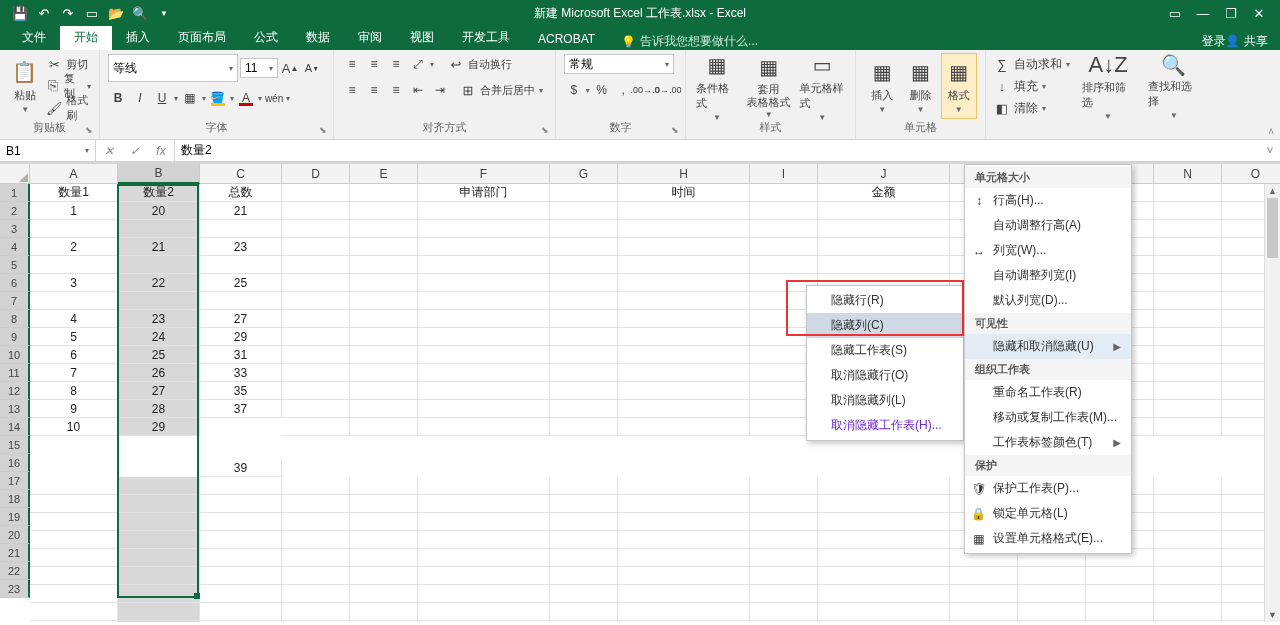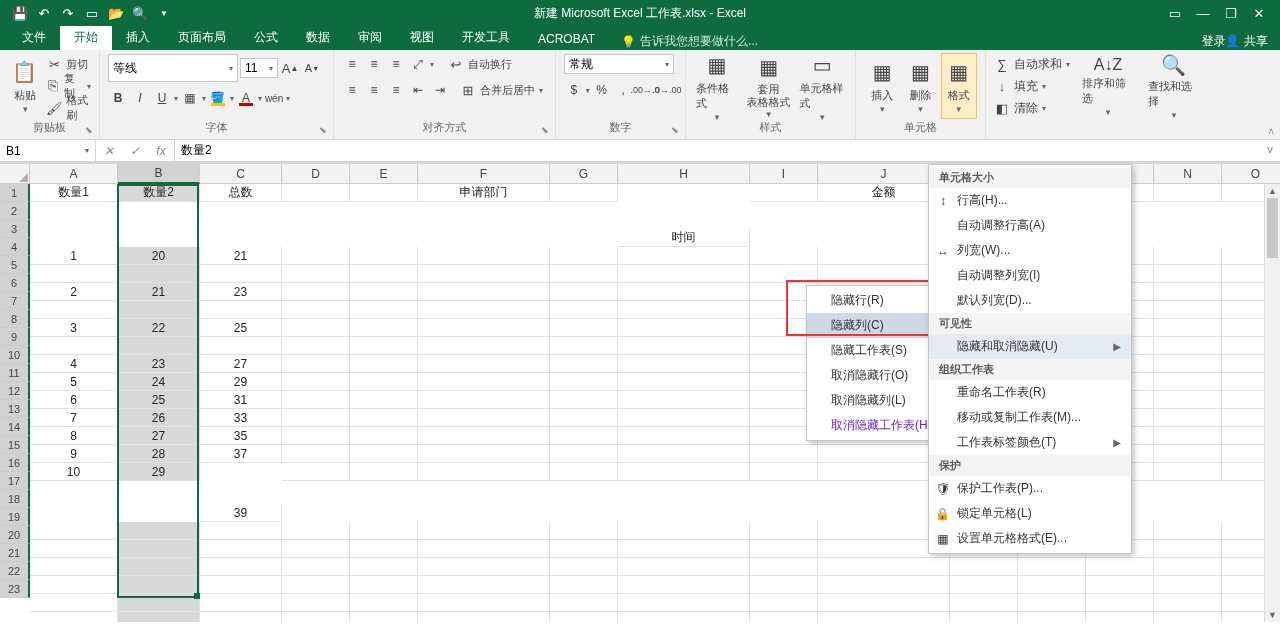--- a/index.html
+++ b/index.html
@@ -58,21 +58,21 @@
 .rh { width: 30px; height: 18px; background: #f3f3f3; border-right: 1px solid #ccc; border-bottom: 1px solid #ccc; display: flex; align-items: center; justify-content: center; font-size: 11px; color: #444; }
 .rh.sel { background: #d2d2d2; border-right: 2px solid #0d6b3d; }
 .cells { position: absolute; top: 20px; left: 30px; }
 .crow { display: flex; }
 .cell { height: 18px; border-right: 1px solid #e2e2e2; border-bottom: 1px solid #e2e2e2; display: flex; align-items: center; justify-content: center; font-size: 12px; color: #222; background: #fff; padding: 0 4px; }
 .cell.sel-col { background: #d8d8d8; }
 .col-selection { position: absolute; top: 20px; border: 2px solid #0d6b3d; pointer-events: none; }
 .col-selection::after { content: ""; position: absolute; right: -3px; bottom: -3px; width: 6px; height: 6px; background: #0d6b3d; }
 
 
-.format-menu { position: absolute; top: 0; right: 0; width: 204px; background: #fff; border: 1px solid #c6c6c6; box-shadow: 2px 2px 6px rgba(0,0,0,.25); padding: 2px 0; z-index: 50; font-size: 12px; }
+.format-menu { position: absolute; top: 0; right: 0; width: 168px; background: #fff; border: 1px solid #c6c6c6; box-shadow: 2px 2px 6px rgba(0,0,0,.25); padding: 2px 0; z-index: 50; font-size: 12px; }
 .menu-section { padding: 3px 10px; color: #5a5a5a; font-weight: bold; background: #f4f4f4; font-size: 11px; }
 .menu-item { padding: 4px 10px 4px 28px; color: #333; display: flex; align-items: center; position: relative; cursor: pointer; }
 .menu-item:hover, .menu-item.hov { background: #e3ecf5; }
 .menu-item .chev { margin-left: auto; font-size: 10px; color: #666; }
 .menu-item .mi-icon { position: absolute; left: 6px; width: 16px; height: 16px; display: flex; align-items: center; justify-content: center; font-size: 12px; }
 
 .submenu { position: absolute; width: 158px; background: #fff; border: 1px solid #c6c6c6; box-shadow: 2px 2px 6px rgba(0,0,0,.25); padding: 2px 0; z-index: 40; font-size: 12px; }
 .sub-item { padding: 4px 10px 4px 24px; color: #333; cursor: pointer; }
 .sub-item.disabled { color: #6d28d9; }
 .sub-item.hov { background: #cfd9e6; }
@@ -293,21 +293,21 @@
             <span>填充</span> 
             <span class="dd">▾</span>
           </div>
         <div class="edit-line">
             <span class="icon-sm">◧</span>
             <span>清除</span> 
             <span class="dd">▾</span>
           </div>
       </div>
       <div class="big-btn" style="width:56px;">
-          <span class="big-icon" style="font-size:16px;text-align:center;">A↓Z</span>
+          <span class="big-icon" style="font-size:22px;text-align:center;">A↓Z</span>
           <span>排序和筛选</span>
           <span class="dd">▼</span>
         </div>
       <div class="big-btn" style="width:56px;">
           <span class="big-icon">🔍</span>
           <span>查找和选择</span>
           <span class="dd">▼</span>
         </div>
     </div>
   </div>
@@ -376,21 +376,21 @@
     </div>
   <div class="cells" id="cells">
       <div class="crow">
         <div class="cell" style="width: 88px;">数量1</div>
         <div class="cell sel-col" style="width: 82px;">数量2</div>
         <div class="cell" style="width: 82px;">总数</div>
         <div class="cell" style="width: 68px;"></div>
         <div class="cell" style="width: 68px;"></div>
         <div class="cell" style="width: 132px;">申请部门</div>
         <div class="cell" style="width: 68px;"></div>
-        <div class="cell" style="width: 132px; margin-top: 45px;">时间</div>
+        <div class="cell" style="width: 132px;">时间</div>
         <div class="cell" style="width: 68px;"></div>
         <div class="cell" style="width: 132px;">金额</div>
         <div class="cell" style="width: 68px;"></div>
         <div class="cell" style="width: 68px;"></div>
         <div class="cell" style="width: 68px;"></div>
         <div class="cell" style="width: 68px;"></div>
         <div class="cell" style="width: 68px;"></div>
       </div>
       <div class="crow">
         <div class="cell" style="width: 88px;">1</div>

